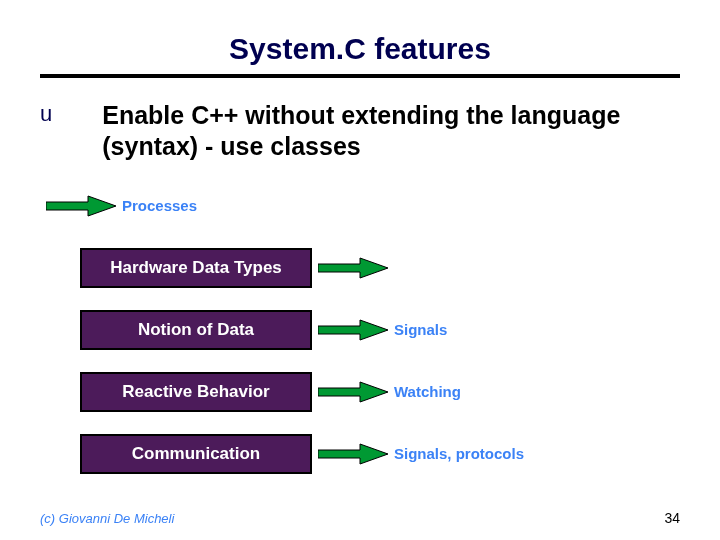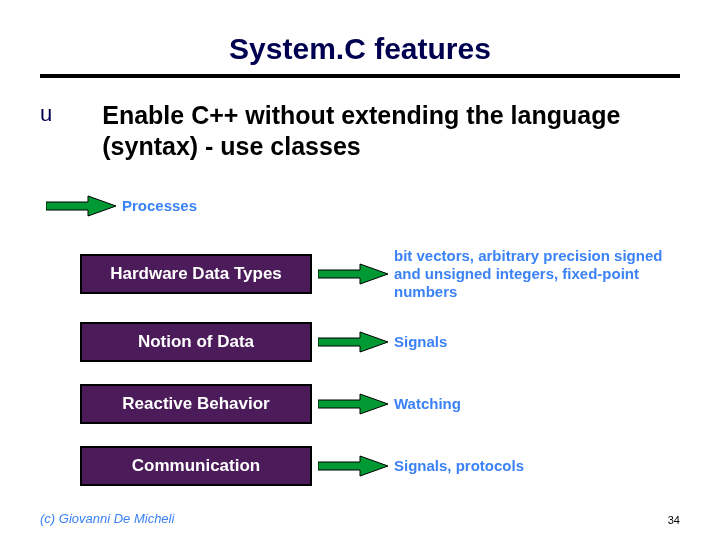--- a/index.html
+++ b/index.html
@@ -9,21 +9,21 @@
   .title-rule { border: none; border-top: 4px solid #000; margin: 0 0 22px 0; }
   .subline { display: flex; align-items: flex-start; margin-bottom: 8px; }
   .bullet-mark { color: #000050; font-size: 22px; margin-right: 10px; line-height: 1.1; margin-top: 2px; font-family: Arial, sans-serif; }
   .subtitle { font-size: 25px; font-weight: bold; color: #000; line-height: 1.25; margin-left: 40px; }
   .rows { margin-top: 22px; }
   .row { display: flex; align-items: center; margin-bottom: 20px; min-height: 42px; }
   .box { width: 232px; flex: 0 0 232px; background: #4c1b5a; color: #fff; font-weight: bold; text-align: center; font-size: 17px; padding: 8px 6px; border: 2px solid #000; margin-left: 40px; }
   .arrow-cell { flex: 0 0 82px; display: flex; align-items: center; justify-content: center; }
   .desc { flex: 1; font-size: 15px; font-weight: bold; color: #3b82f6; line-height: 1.2; }
   .footer { position: absolute; left: 40px; bottom: 14px; font-size: 13px; color: #3b82f6; font-style: italic; }
-  .pagenum { position: absolute; right: 40px; bottom: 14px; font-size: 11px; color: #000; }
+  .pagenum { position: absolute; right: 40px; bottom: 14px; font-size: 14px; color: #000; }
   svg.arrow-svg { display: block; }
 </style>
 </head>
 <body>
 
 <div class="slide">
   <div class="title">System.C features</div>
   <hr class="title-rule">
   <div class="subline">
     <span class="bullet-mark">u</span>
@@ -41,21 +41,20 @@
       <div class="desc">Processes</div>
     </div>
 
     <div class="row">
       <div class="box">Hardware Data Types</div>
       <div class="arrow-cell">
         <svg class="arrow-svg" width="70" height="24" viewBox="0 0 70 24" fill="#009933">
             <polygon points="0,8 42,8 42,2 70,12 42,22 42,16 0,16" stroke="#000" stroke-width="1"></polygon>
           </svg>
       </div>
-      <div class="desc">bit vectors, arbitrary precision signed and unsigned integers, fixed-point numbers</div>
     </div>
 
     <div class="row">
       <div class="box">Notion of Data</div>
       <div class="arrow-cell">
         <svg class="arrow-svg" width="70" height="24" viewBox="0 0 70 24" fill="#009933">
             <polygon points="0,8 42,8 42,2 70,12 42,22 42,16 0,16" stroke="#000" stroke-width="1"></polygon>
           </svg>
       </div>
       <div class="desc">Signals</div>

